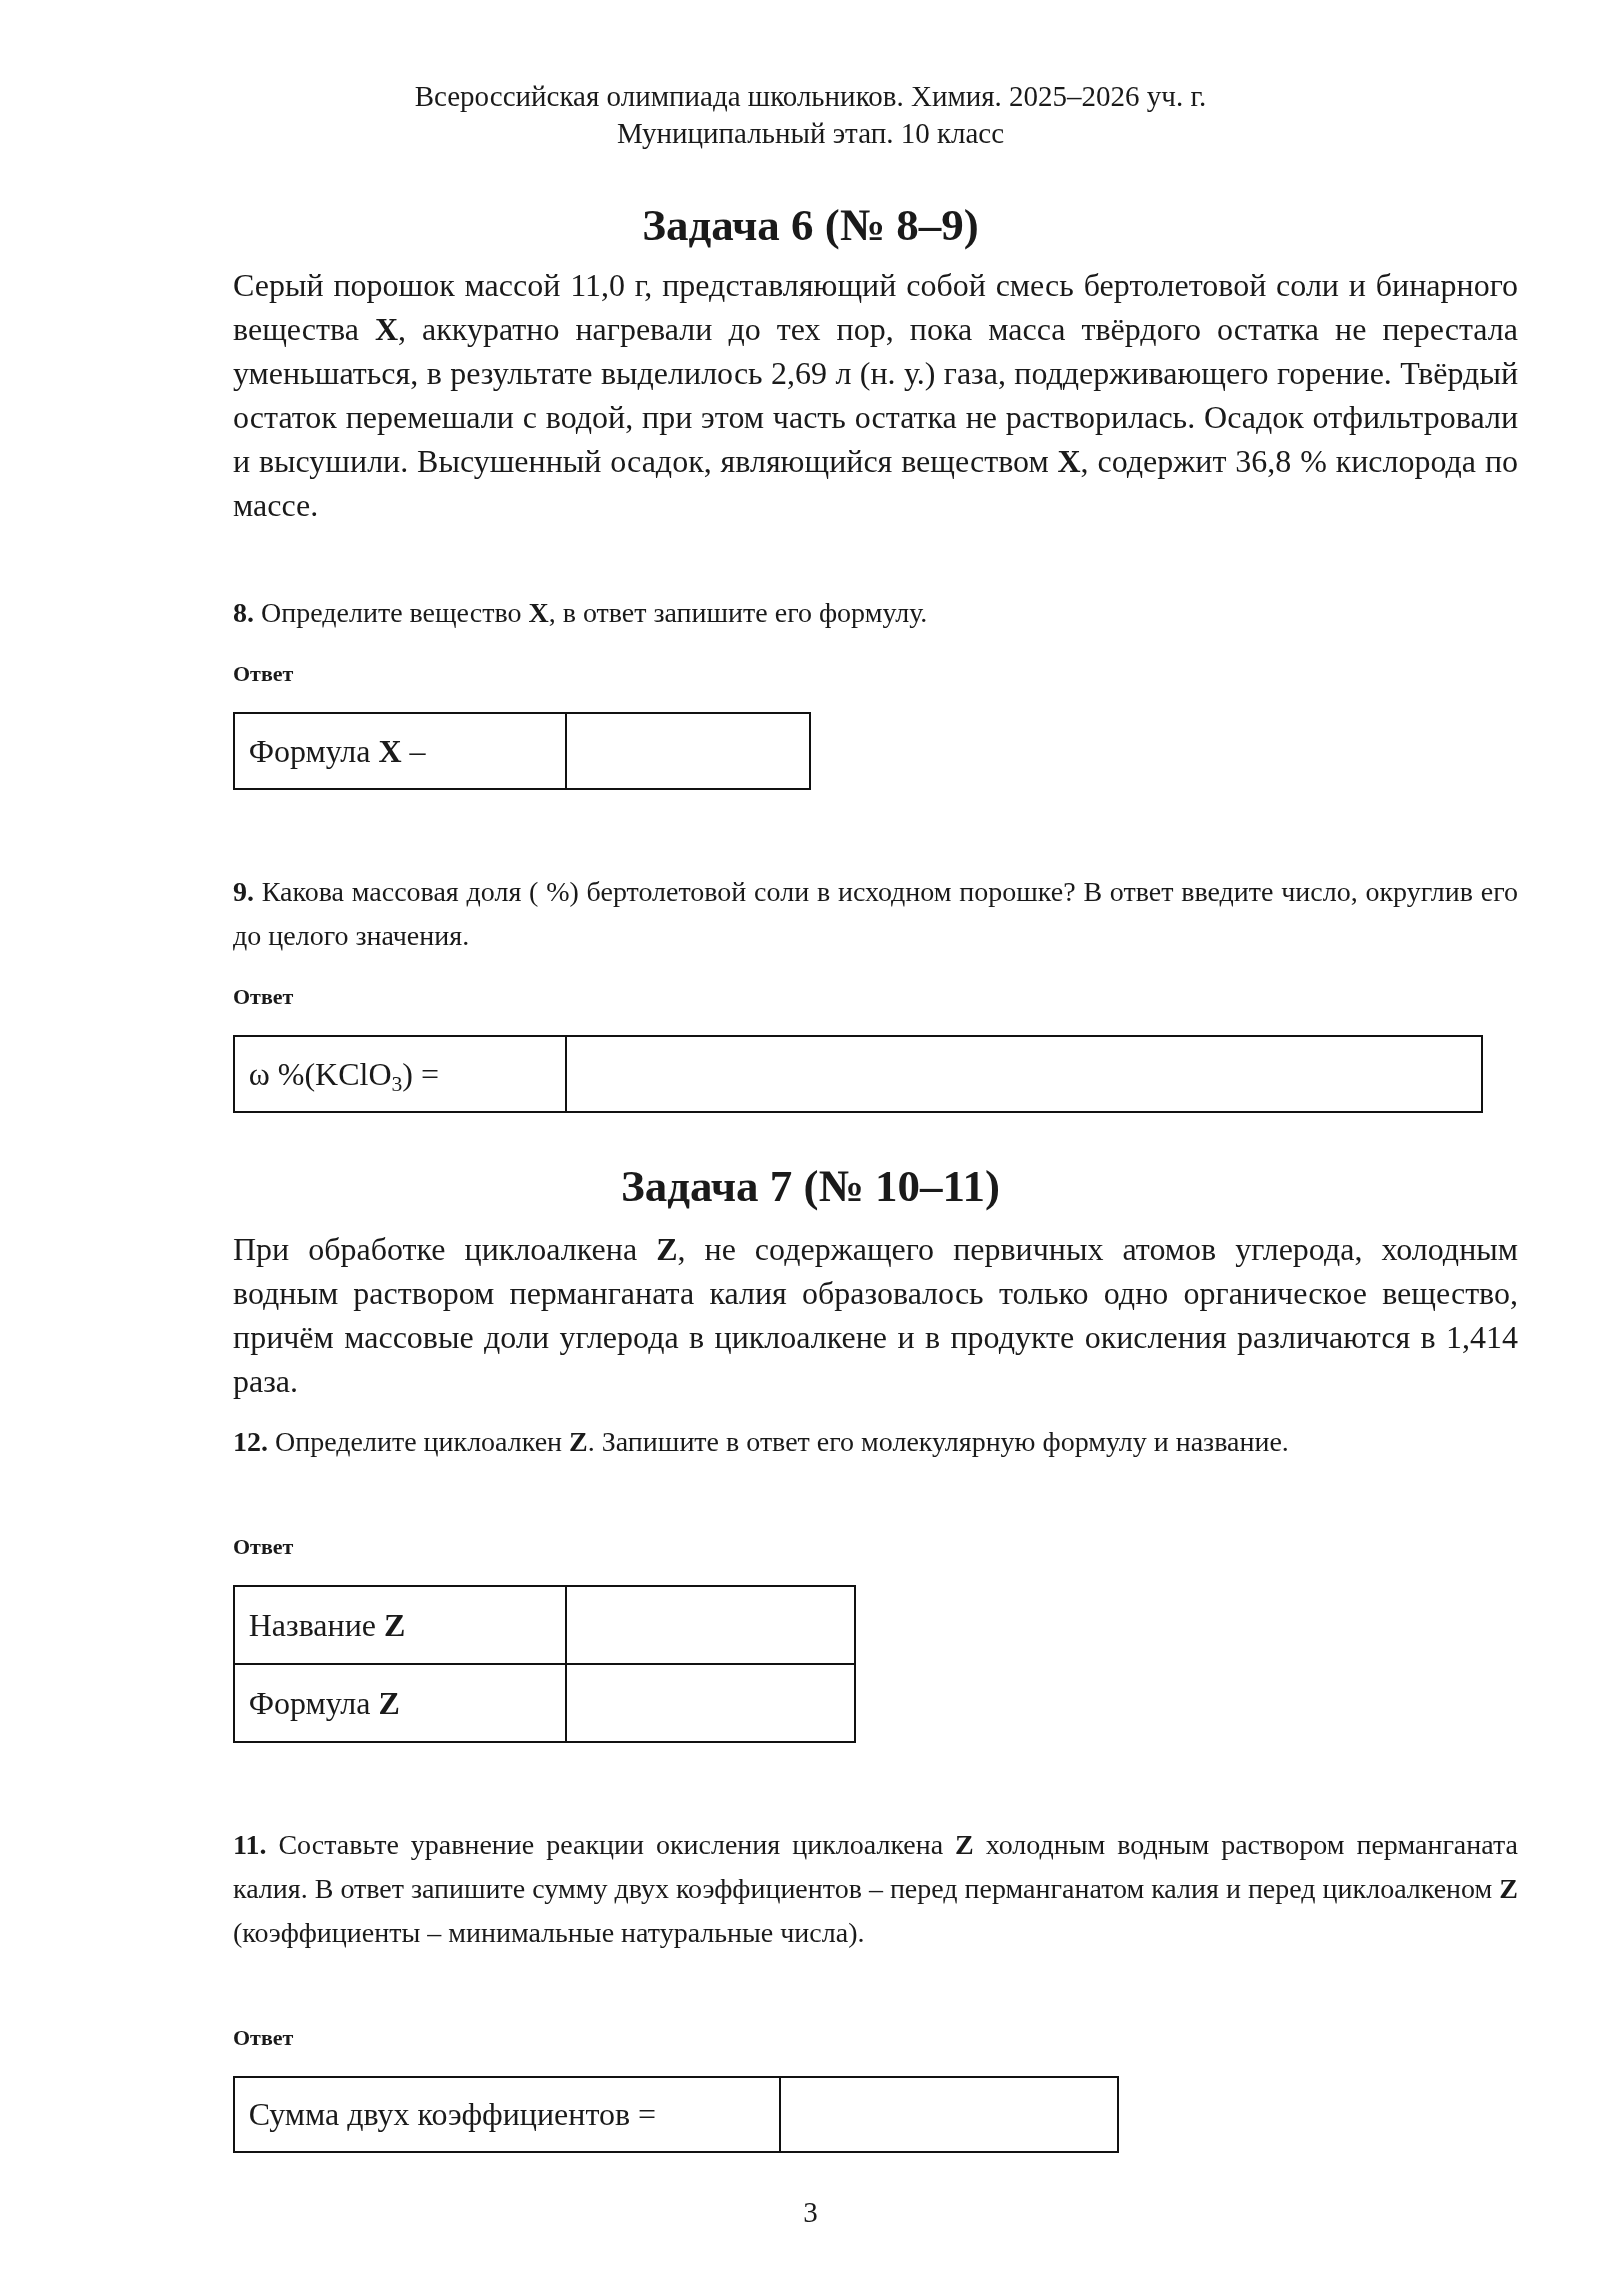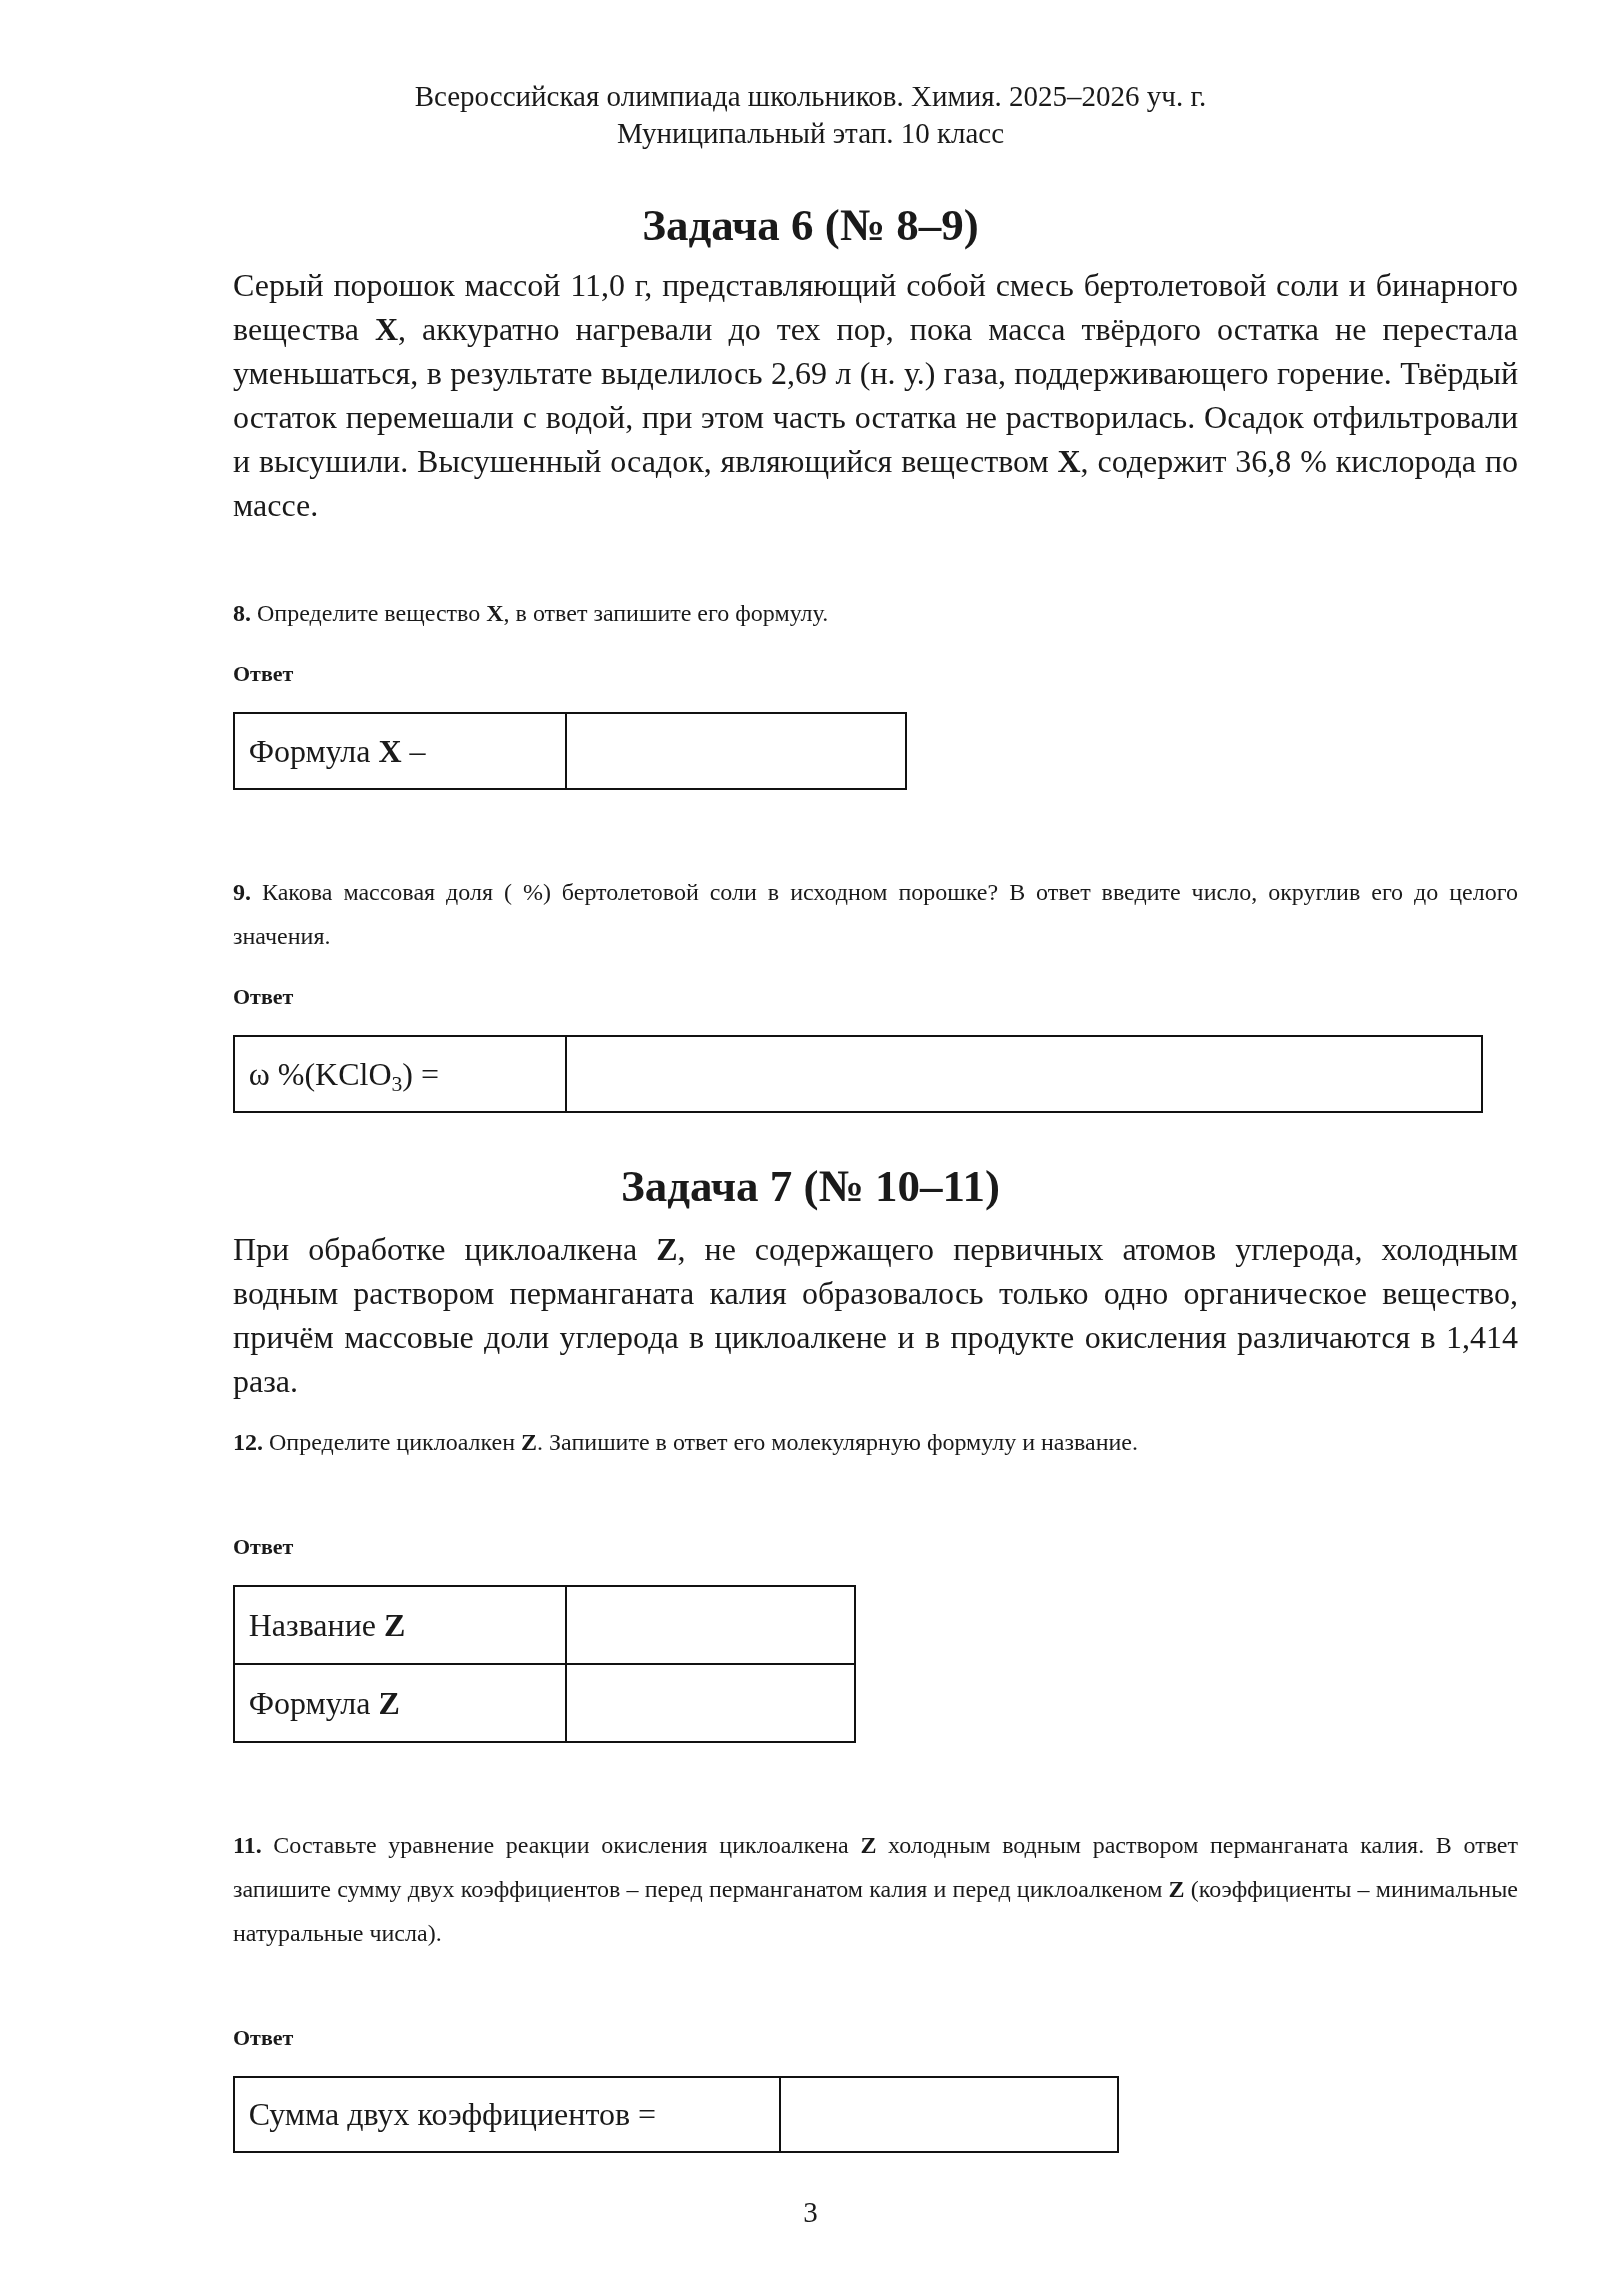--- a/index.html
+++ b/index.html
@@ -3,21 +3,21 @@
 <meta charset="utf-8">
 <style>
   html, body { margin:0; padding:0; background:#ffffff; }
   body { width:1621px; height:2293px; position:relative; overflow:hidden;
          font-family:"Liberation Serif", serif; color:#1a1a1a; }
   .abs { position:absolute; }
   .hdr { left:0; width:1621px; text-align:center; font-size:29px; line-height:37px; }
   .title { left:0; width:1621px; text-align:center; font-size:45px; font-weight:bold; line-height:39px; }
   .para { left:233px; width:1285px; font-size:32px; line-height:44px; text-align:justify; }
   .para p { margin:0; }
-  .q { left:233px; width:1285px; font-size:24px; line-height:44px; text-align:justify; }
+  .q { left:233px; width:1285px; font-size:28px; line-height:44px; text-align:justify; }
   .ans { left:233px; font-size:22px; font-weight:bold; line-height:39px; }
   b { font-weight:bold; }
   table.box { position:absolute; border-collapse:collapse; }
   table.box td { border:2.5px solid #111; font-size:32px; padding:0 0 0 13.7px; vertical-align:middle; }
   table.box td.lbl { }
   table.box td.val { padding:0; }
   .pg { left:0; width:1621px; text-align:center; font-size:29px; }
   sub { font-size:21.6px; vertical-align:-5.9px; line-height:0; }
 </style>
 </head>
@@ -32,21 +32,21 @@
 
 <div class="abs para" style="top:263px;">
   <p><span>Серый порошок массой 11,0 г, представляющий собой смесь бертолетовой соли и бинарного вещества </span><b>X</b><span>, аккуратно нагревали до тех пор, пока масса твёрдого остатка не перестала уменьшаться, в результате выделилось 2,69 л (н. у.) газа, поддерживающего горение. Твёрдый остаток перемешали с водой, при этом часть остатка не растворилась. Осадок отфильтровали и высушили. Высушенный осадок, являющийся веществом </span><b>X</b><span>, содержит 36,8 % кислорода по массе.</span></p>
 </div>
 
 <div class="abs q" style="top:591px;">
   <b>8.</b><span> Определите вещество </span><b>X</b><span>, в ответ запишите его формулу.</span>
 </div>
 <div class="abs ans" style="top:654px;">Ответ</div>
 
-<table class="box" style="left:233px; top:712px; width:674px; height:78px;">
+<table class="box" style="left:233px; top:712px; width:578px; height:78px;">
   <tbody>
       <tr>
     <td class="lbl" style="width:316px;"><span>Формула </span><b>X</b><span> –</span></td>
     <td class="val"></td>
   </tr>
 </tbody>
   </table>
 
 <div class="abs q" style="top:870px;">
   <b>9.</b><span> Какова массовая доля ( %) бертолетовой соли в исходном порошке? В ответ введите число, округлив его до целого значения.</span>

